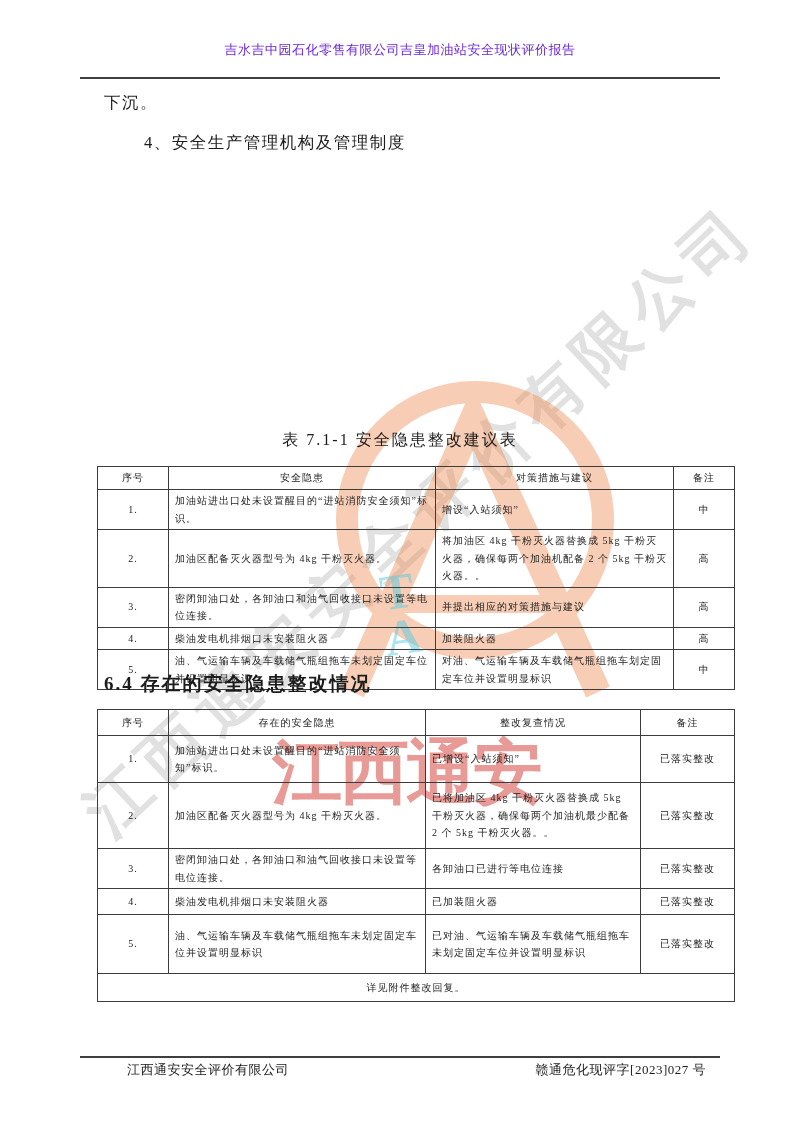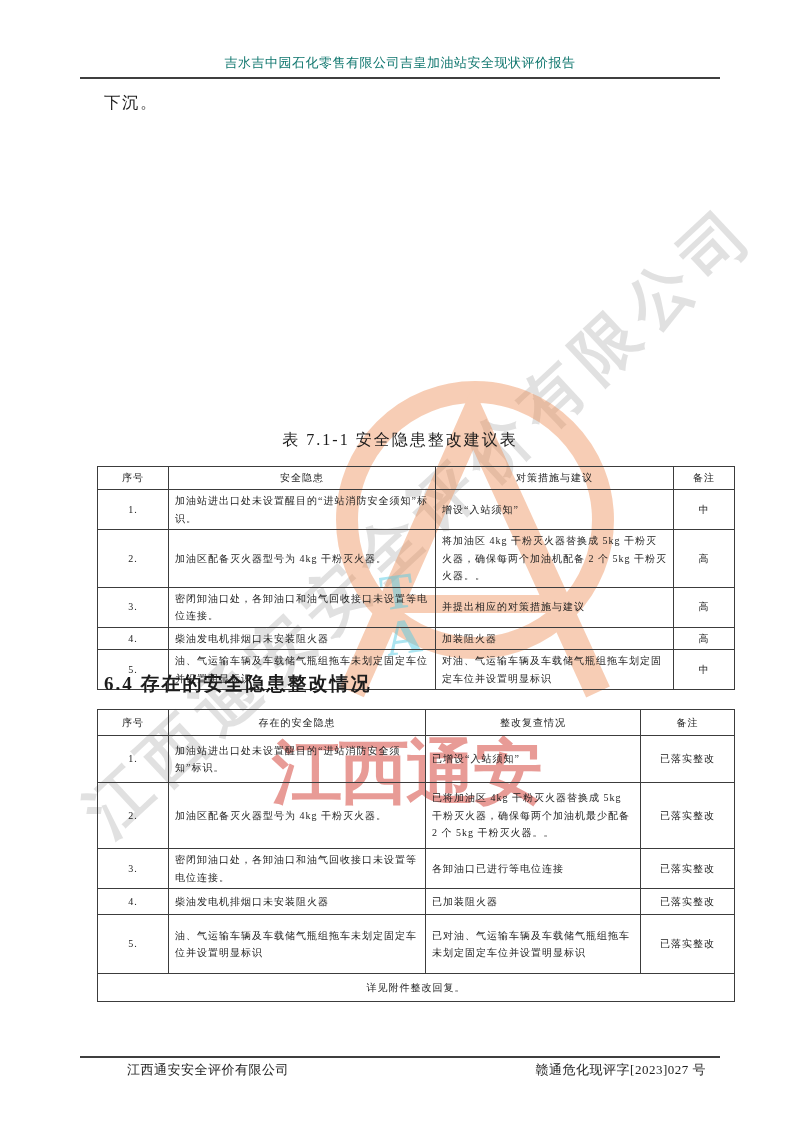--- a/index.html
+++ b/index.html
@@ -31,21 +31,21 @@
     color:rgba(88,203,228,0.50);text-align:center;
     transform:rotate(-8deg);
   }
   
   .content{position:absolute;inset:0;z-index:1;}
   .doc-header{
     position:absolute;top:0;left:80px;width:640px;height:77px;
     display:flex;align-items:flex-end;justify-content:center;
     border-bottom:2px solid #3f3f3f;
   }
-  .doc-header .title{font-size:13px;letter-spacing:0.5px;padding-bottom:5px;color:#0f766e;}
+  .doc-header .title{font-size:13px;letter-spacing:0.5px;padding-bottom:18px;color:#6d28d9;}
   .p-sink{position:absolute;top:92px;left:104px;font-size:16.5px;letter-spacing:1.5px;}
   .p-item4{position:absolute;top:132px;left:104px;font-size:16.5px;letter-spacing:1.5px;text-indent:40px;}
   .p-item4-para{
     position:absolute;top:163px;left:104px;width:596px;
     font-size:16.5px;line-height:37px;letter-spacing:1.5px;
     text-align:justify;text-indent:33px;
   }
   .h-sec{font-weight:bold;font-size:19px;letter-spacing:2px;}
   .h63{position:absolute;top:243px;left:104px;}
   .p63{
@@ -128,20 +128,21 @@
     <div class="wm-red">江西通安</div>
   </div>
 
   <div class="content">
 
     <div class="doc-header">
       <div class="title">吉水吉中园石化零售有限公司吉皇加油站安全现状评价报告</div>
     </div>
 
     <div class="p-sink">下沉。</div>
+    <div class="p-item4">4、安全生产管理机构及管理制度</div>
 
 
     <div class="caption">表 7.1-1  安全隐患整改建议表</div>
 
     <table class="tbl" id="table1">
       <colgroup>
         <col style="width:71px">
           <col style="width:267px">
           <col style="width:238px">
           <col style="width:61px">

